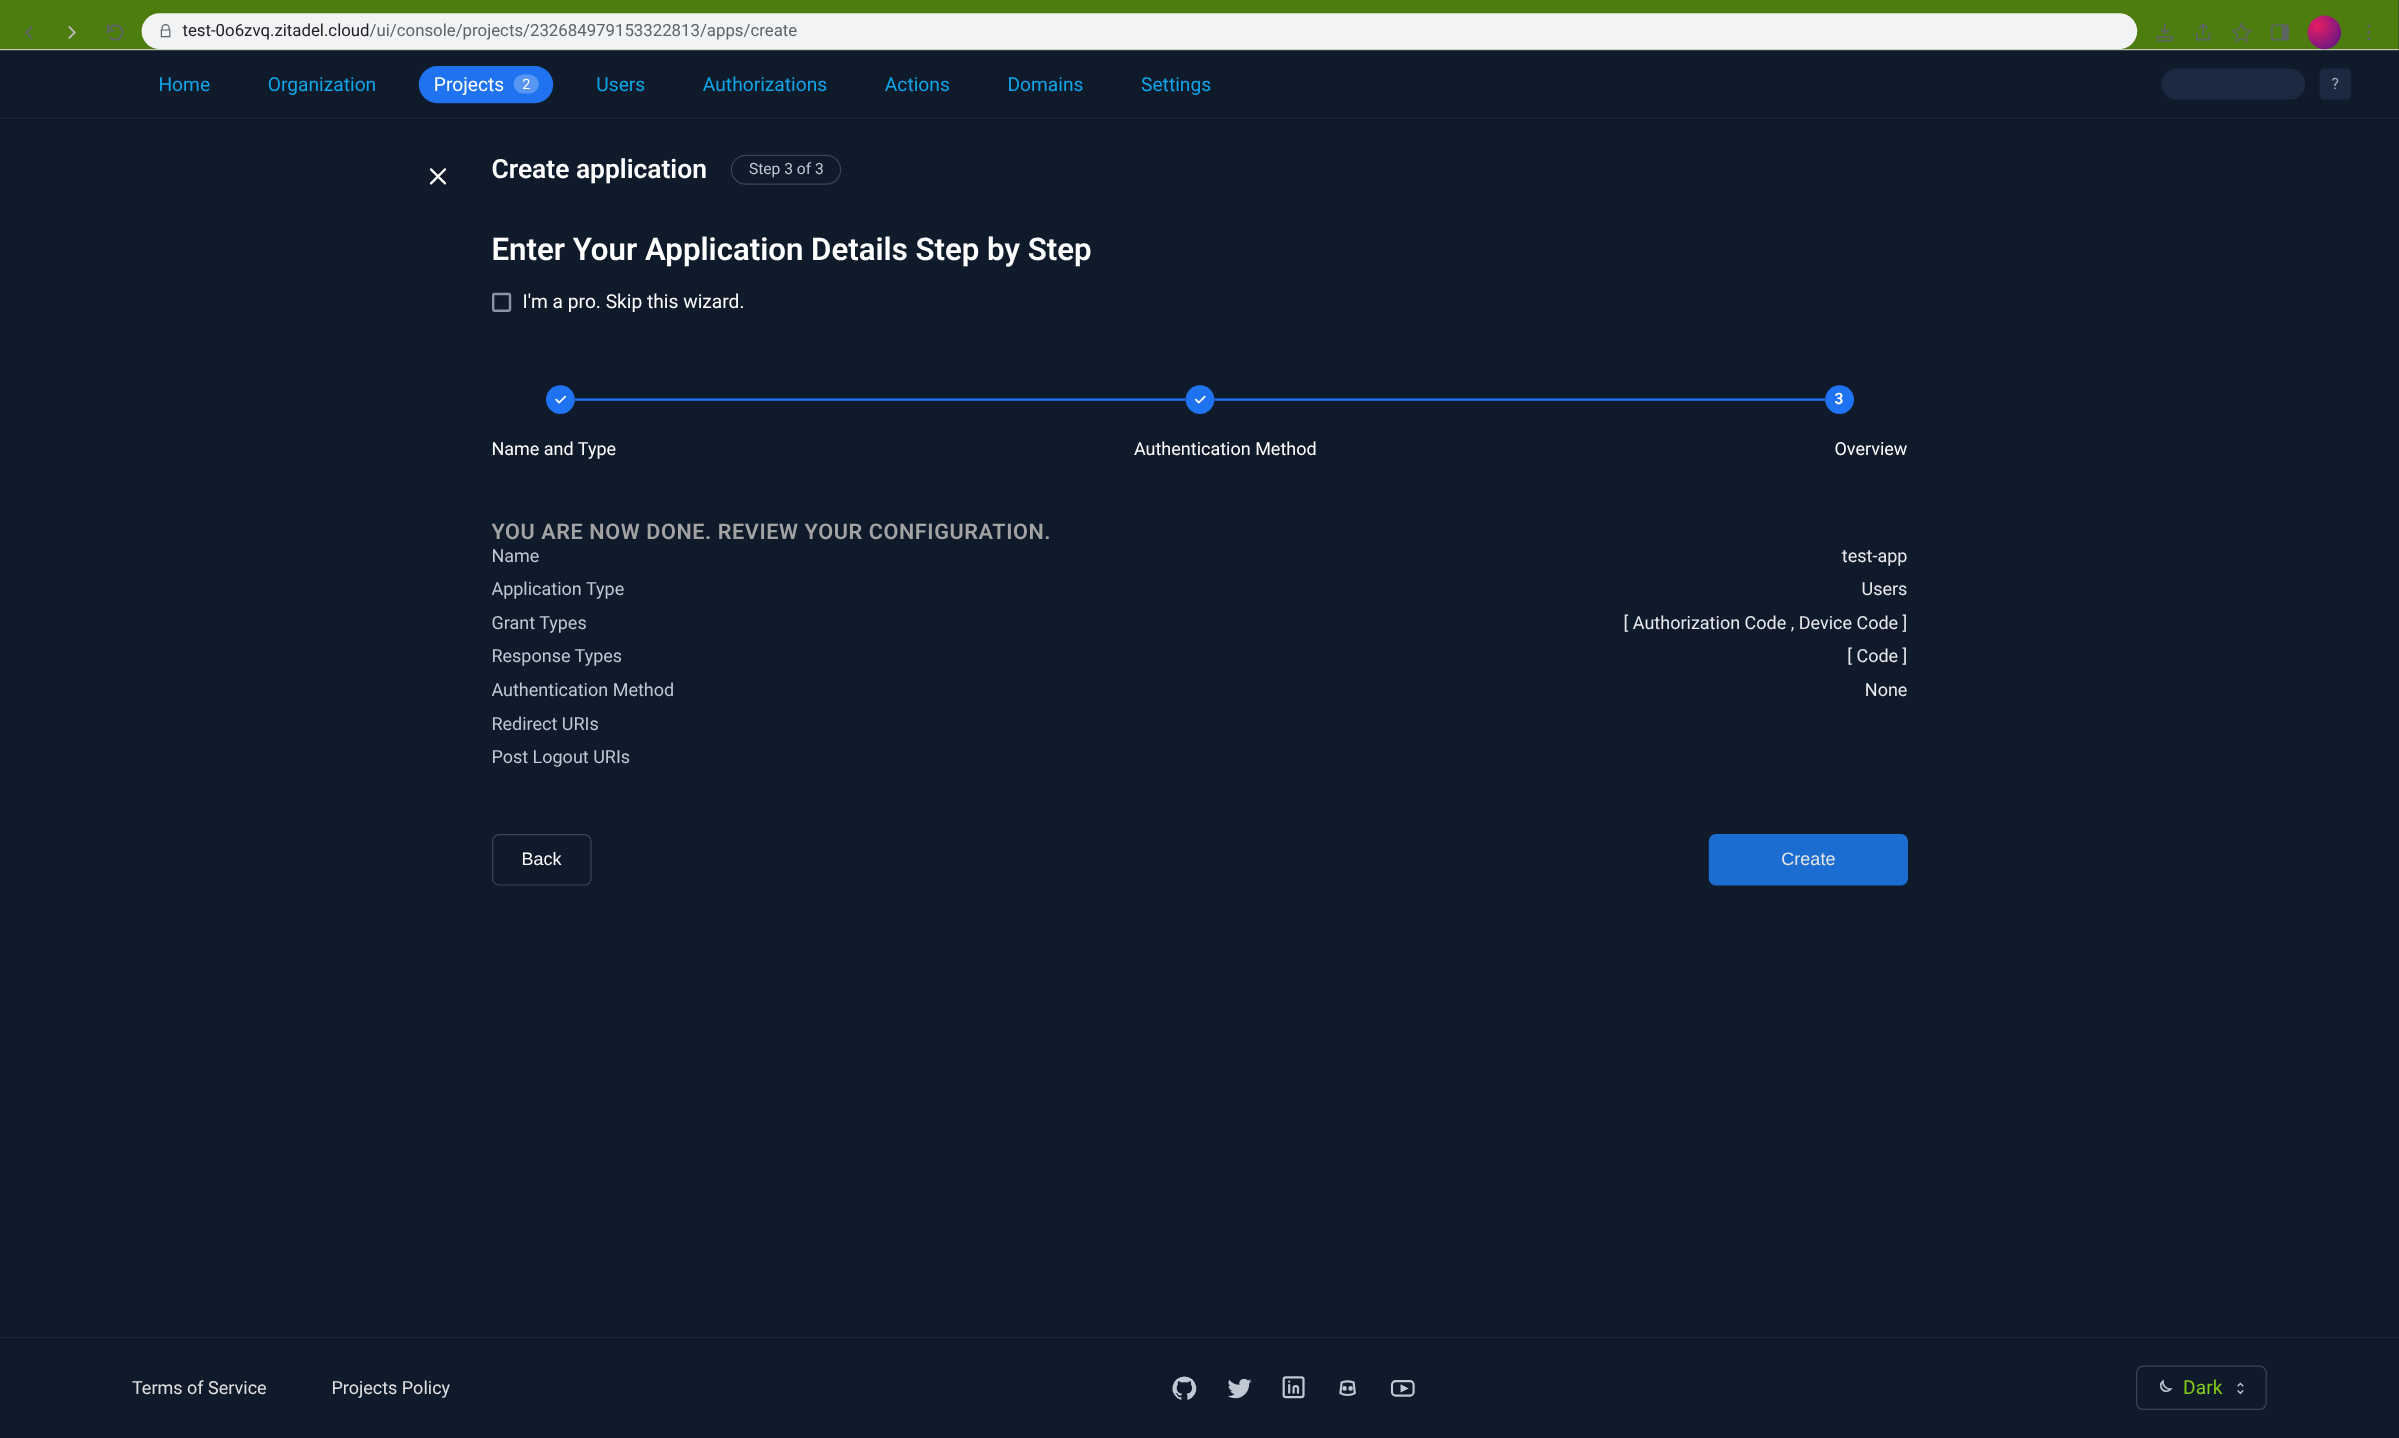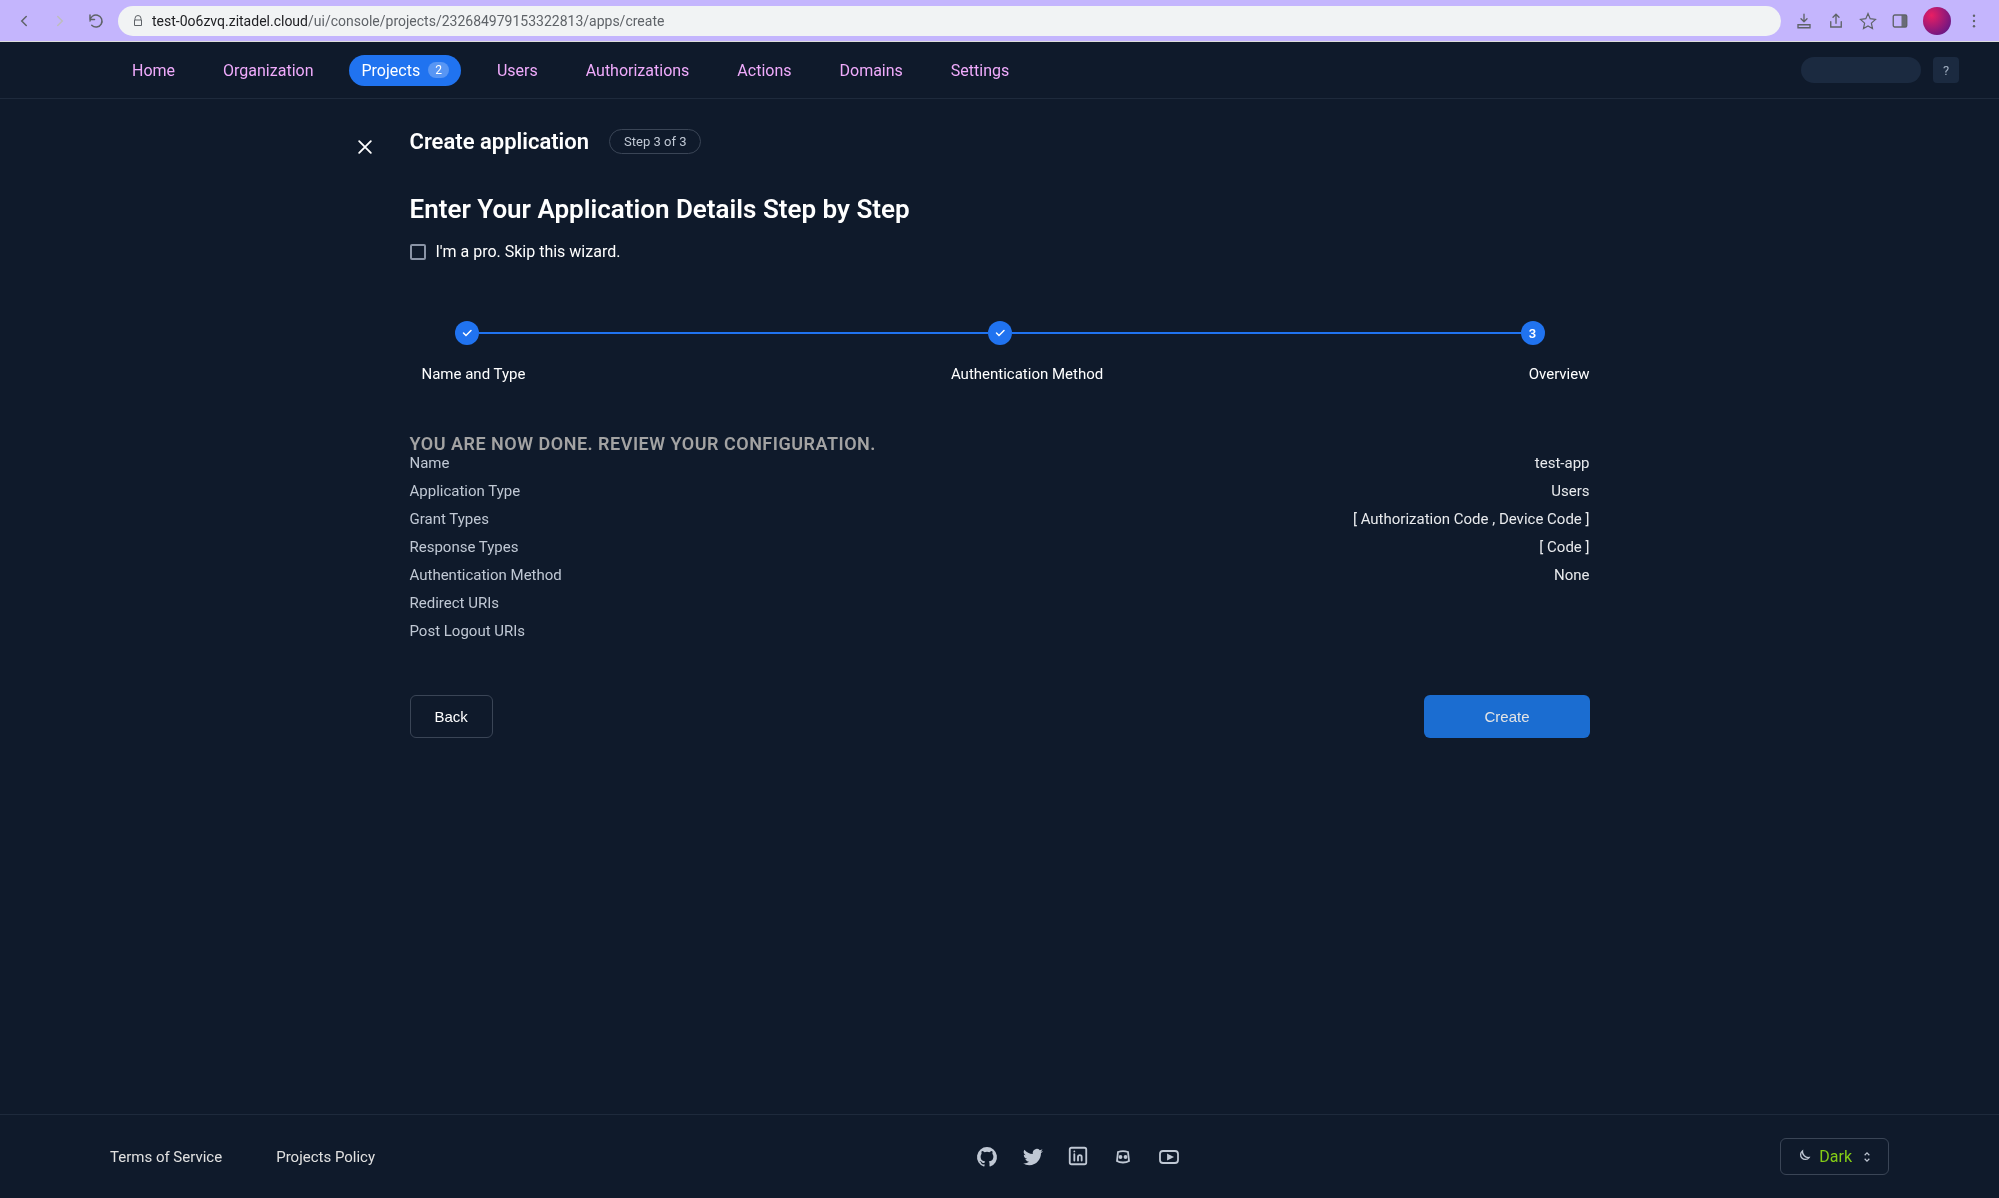--- a/index.html
+++ b/index.html
@@ -1,31 +1,31 @@
 <!DOCTYPE html>
 <html><head>
 <meta charset="utf-8">
 <style>
   * { box-sizing: border-box; margin: 0; padding: 0; }
   body { font-family: -apple-system, BlinkMacSystemFont, "Segoe UI", Roboto, sans-serif; background: #0f1a2b; color: #fff; width: 1999px; height: 1198px; overflow: hidden; }
   
   
-  .browser-bar { height: 42px; background: #c4b5fd; display: flex; align-items: center; padding: 0 10px; gap: 8px; border-bottom: 1px solid #ddd; }
+  .browser-bar { height: 42px; background: #4d7c0f; display: flex; align-items: flex-end; padding: 0 10px; gap: 8px; border-bottom: 1px solid #ddd; }
   .browser-bar .nav-btn { width: 28px; height: 28px; display: flex; align-items: center; justify-content: center; color: #5f6368; cursor: pointer; border-radius: 50%; }
   .url-box { flex: 1; height: 30px; background: #f1f3f4; border-radius: 15px; display: flex; align-items: center; padding: 0 14px; gap: 8px; color: #202124; font-size: 14px; }
   .url-box .lock { color: #5f6368; }
   .url-box .url-gray { color: #5f6368; }
   .url-box .url-black { color: #202124; }
   .browser-icons { display: flex; gap: 14px; align-items: center; color: #5f6368; padding: 0 6px; }
   .avatar-circle { width: 28px; height: 28px; border-radius: 50%; background: radial-gradient(circle at 30% 30%, #e91e63, #4a148c); }
   
   
   .topnav { height: 57px; background: #0f1a2b; border-bottom: 1px solid #1e2a3c; display: flex; align-items: center; padding: 0 40px 0 120px; justify-content: space-between; }
   .topnav-left { display: flex; align-items: center; gap: 24px; }
-  .topnav-item { font-size: 16px; color: #f0abfc; cursor: pointer; display: flex; align-items: center; gap: 8px; padding: 6px 12px; border-radius: 16px; }
+  .topnav-item { font-size: 16px; color: #0ea5e9; cursor: pointer; display: flex; align-items: center; gap: 8px; padding: 6px 12px; border-radius: 16px; }
   .topnav-item.active { background: #2073f0; color: #fff; }
   .topnav-badge { background: rgba(255,255,255,0.25); color: #fff; font-size: 12px; padding: 1px 7px; border-radius: 10px; }
   .topnav-right { display: flex; align-items: center; gap: 12px; }
   .search-pill { width: 120px; height: 26px; background: #1b2a40; border-radius: 13px; color: #6b7a8f; font-size: 12px; display:flex; align-items:center; padding:0 10px; }
   .help-btn { width: 26px; height: 26px; background: #1b2a40; border-radius: 4px; display: flex; align-items: center; justify-content: center; font-size: 13px; color: #a0aec0; }
   
   
   .main { padding: 30px 0; display: flex; justify-content: center; }
   .container { width: 1180px; position: relative; }
   .title-row { display: flex; align-items: center; gap: 20px; margin-bottom: 40px; }
@@ -33,21 +33,21 @@
   .page-title { font-size: 22px; font-weight: 600; }
   .step-pill { border: 1px solid #3a4556; border-radius: 16px; padding: 4px 14px; font-size: 13px; color: #c0c8d4; }
   .subtitle { font-size: 26px; font-weight: 600; margin-bottom: 18px; }
   .checkbox-row { display: flex; align-items: center; gap: 10px; font-size: 16px; margin-bottom: 60px; cursor: pointer; }
   .checkbox-row .box { width: 16px; height: 16px; border: 2px solid #8a94a6; border-radius: 2px; }
   
   
   .stepper { display: flex; align-items: center; margin-bottom: 20px; padding: 0 45px; }
   .step-dot { width: 24px; height: 24px; border-radius: 50%; background: #2073f0; display: flex; align-items: center; justify-content: center; font-size: 13px; font-weight: 600; flex-shrink: 0; }
   .step-line { flex: 1; height: 2px; background: #2073f0; }
-  .step-labels { display: flex; justify-content: space-between; font-size: 15px; margin-bottom: 50px; margin-left: 12px; }
+  .step-labels { display: flex; justify-content: space-between; font-size: 15px; margin-bottom: 50px; }
   .step-labels .mid { text-align: center; flex: 1; }
   .step-labels .l { text-align: left; }
   .step-labels .r { text-align: right; }
   
   
   .review-title { font-size: 18px; font-weight: 600; letter-spacing: 0.5px; color: #a3a3a3; }
   .review-row { display: flex; justify-content: space-between; font-size: 15px; color: #c0c8d4; margin-bottom: 10px; }
   .review-row .val { color: #e8eaed; }
   
   

